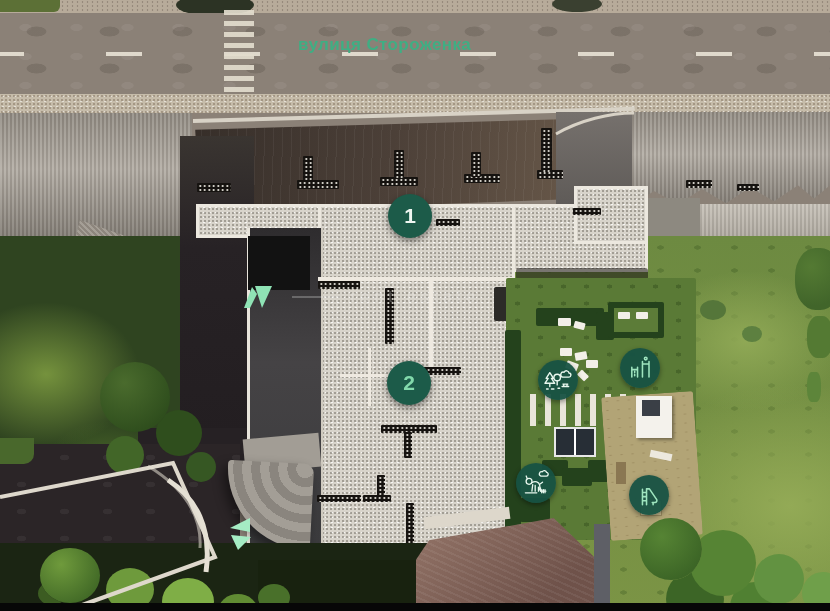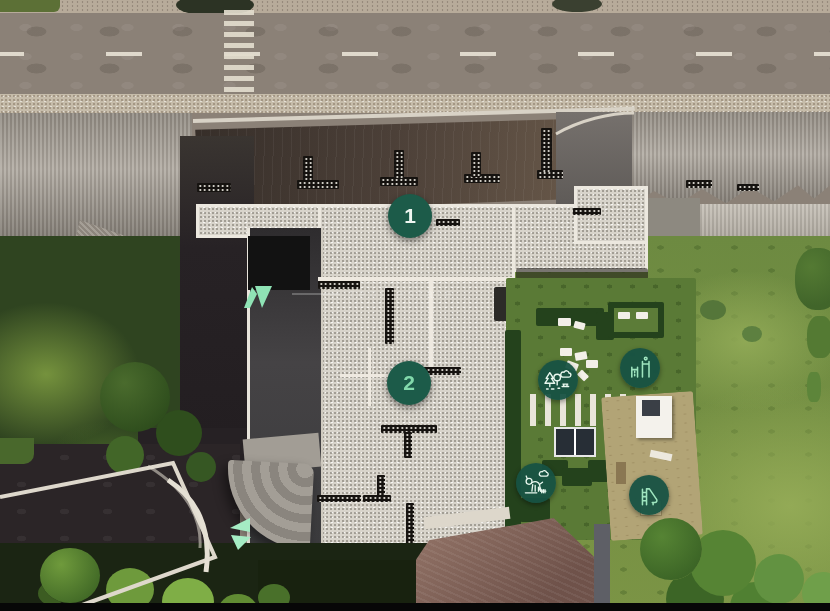--- a/index.html
+++ b/index.html
@@ -143,21 +143,21 @@
   .marker.m2{color:#82d9ab;}
   .amenity{width:40px;height:40px;border-radius:50%;background:rgba(23,82,67,.95);display:flex;align-items:center;justify-content:center;
     box-shadow:0 2px 5px rgba(0,0,0,.4);z-index:40;}
   .amenity svg{display:block;}
   .watermark{left:240px;top:280px;display:flex;gap:16px;align-items:flex-start;z-index:38;pointer-events:none;}
   .wm-text{display:flex;flex-direction:column;}
   .wm-brand{font-size:31px;font-weight:700;letter-spacing:2.5px;color:rgba(250,252,250,.28);line-height:1;white-space:nowrap;}
   .wm-brand sup{font-size:13px;}
   .wm-tagrow{display:flex;align-items:center;margin-top:7px;}
   .wm-dash{width:48px;height:2px;background:rgba(250,252,250,.25);margin-right:10px;}
-  .wm-tagline{font-size:12px;letter-spacing:4.5px;color:rgba(250,252,250,.24);white-space:nowrap;}
+  .wm-tagline{font-size:17px;letter-spacing:4.5px;color:rgba(250,252,250,.24);white-space:nowrap;}
   .entrance{left:227px;top:517px;z-index:40;}
   .logo{margin-top:4px;}
   .svg-overlay{left:0;top:0;z-index:8;pointer-events:none;}
   .blackbar{left:0;top:603px;width:830px;height:8px;background:#070707;z-index:50;}
 </style>
 </head>
 <body>
 
 <div class="stage">
 
@@ -270,20 +270,21 @@
   <div class="abs brown-roof"></div>
   <div class="abs gray-strip"></div>
 
   <div class="abs tree trees-bl"></div>
   <div class="abs tree trees-ml"></div>
   <div class="abs tree trees-br"></div>
   <div class="abs bush-right"></div>
   <div class="abs bush-s1"></div>
   <div class="abs bush-s2"></div>
 
+  <div class="abs street-label">вулиця Стороженка</div>
 
   <div class="abs watermark">
     <svg class="logo" width="36" height="26" viewBox="0 0 32 26">
       <polygon points="2,24 10,3 15,10 8,24" fill="#8fe3b5"></polygon>
       <polygon points="13,2 30,2 20,24" fill="#8fe3b5"></polygon>
     </svg>
     <div class="wm-text">
       <div class="wm-tagrow">
         <span class="wm-dash"></span>
         <span class="wm-tagline">rent estate</span>

